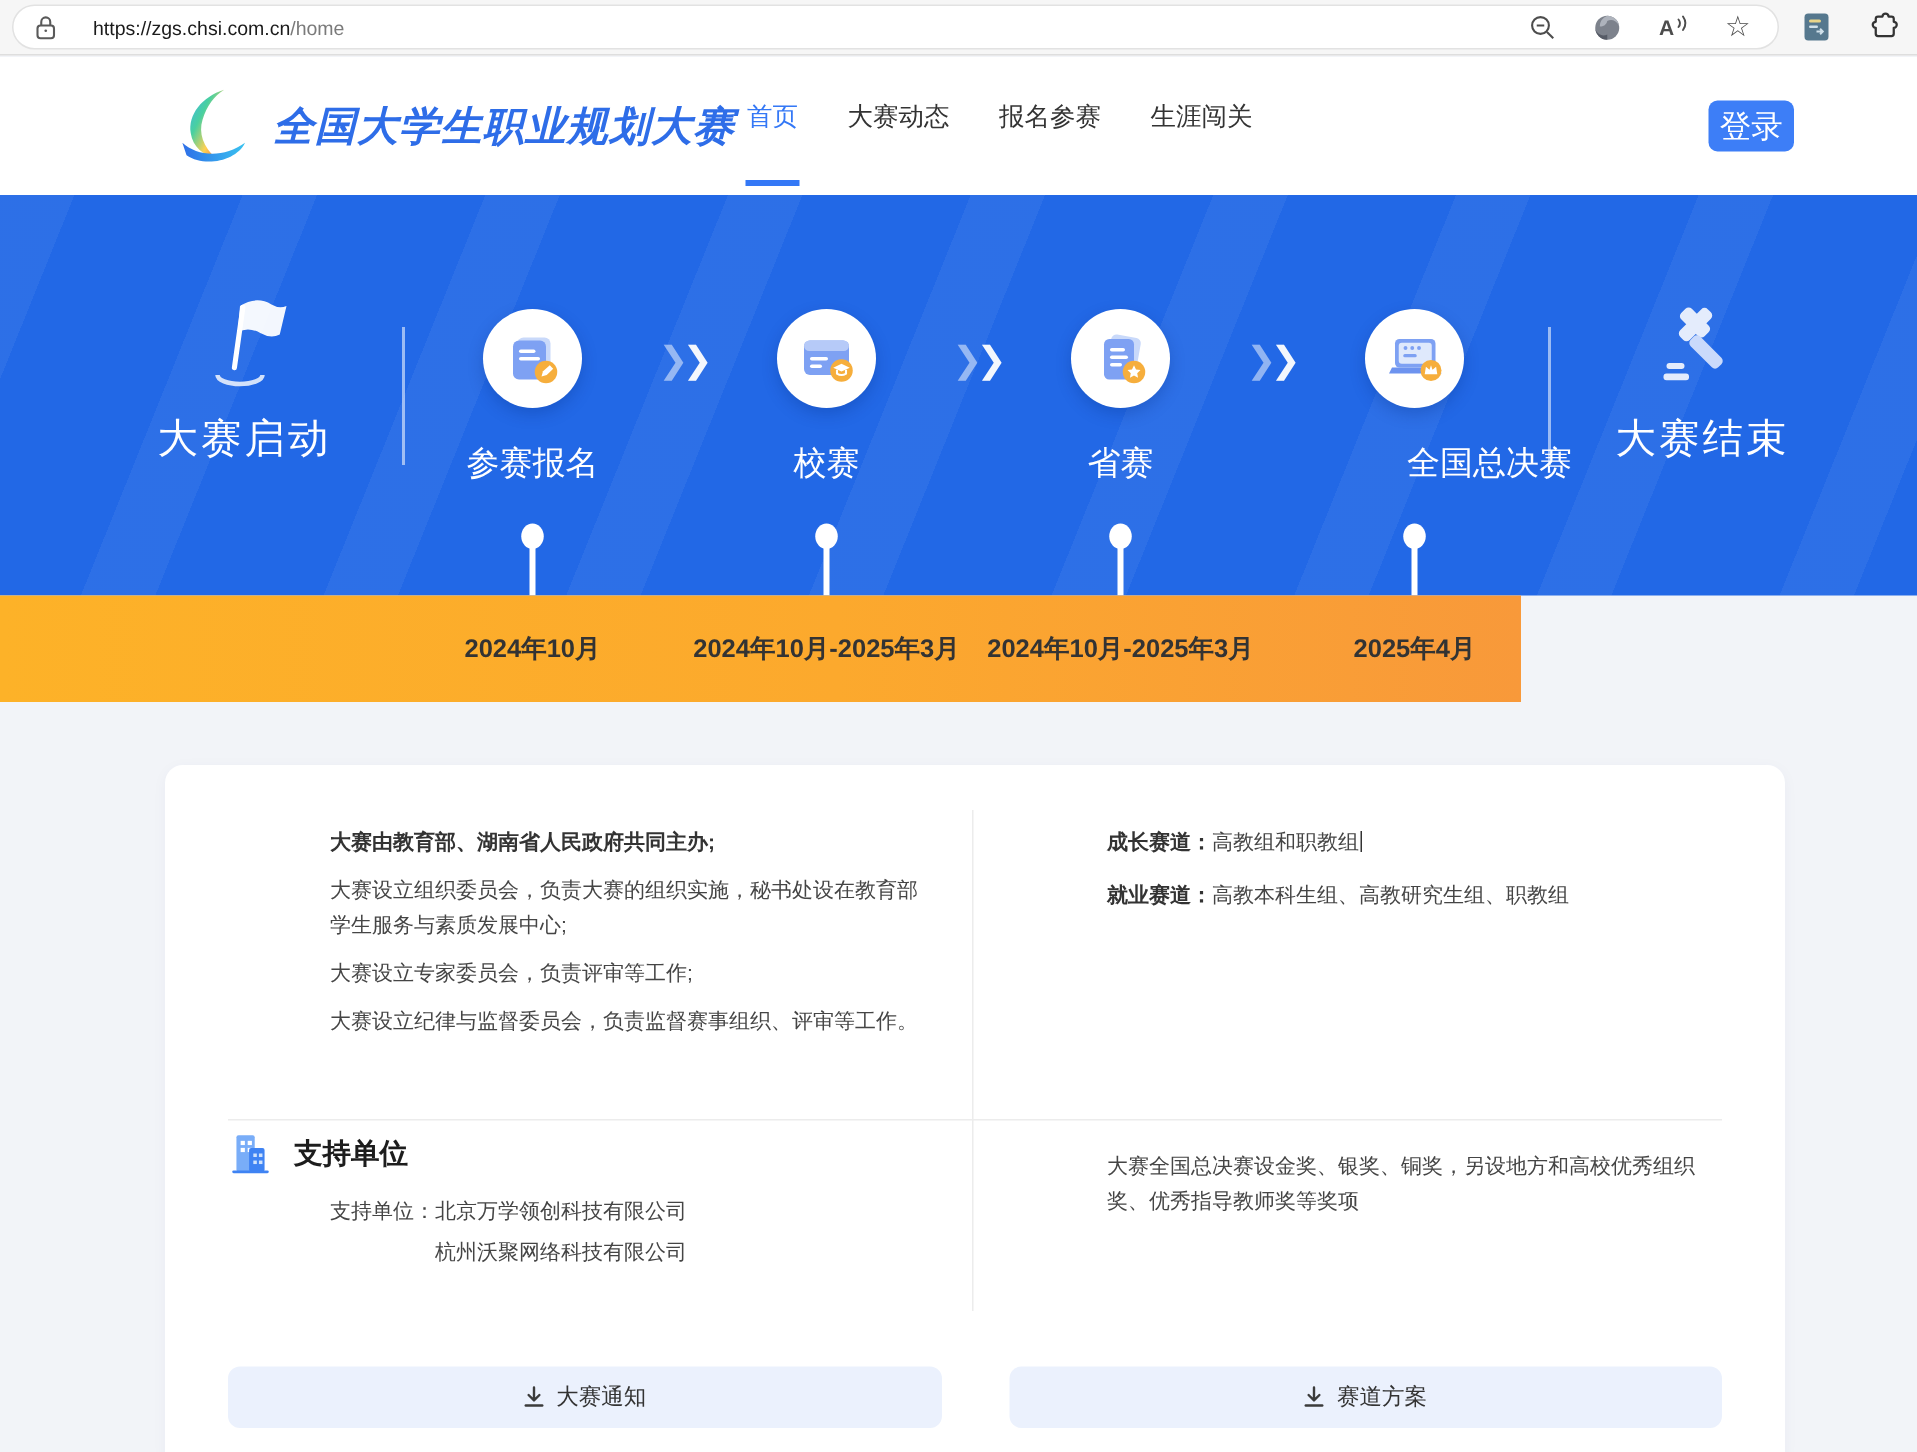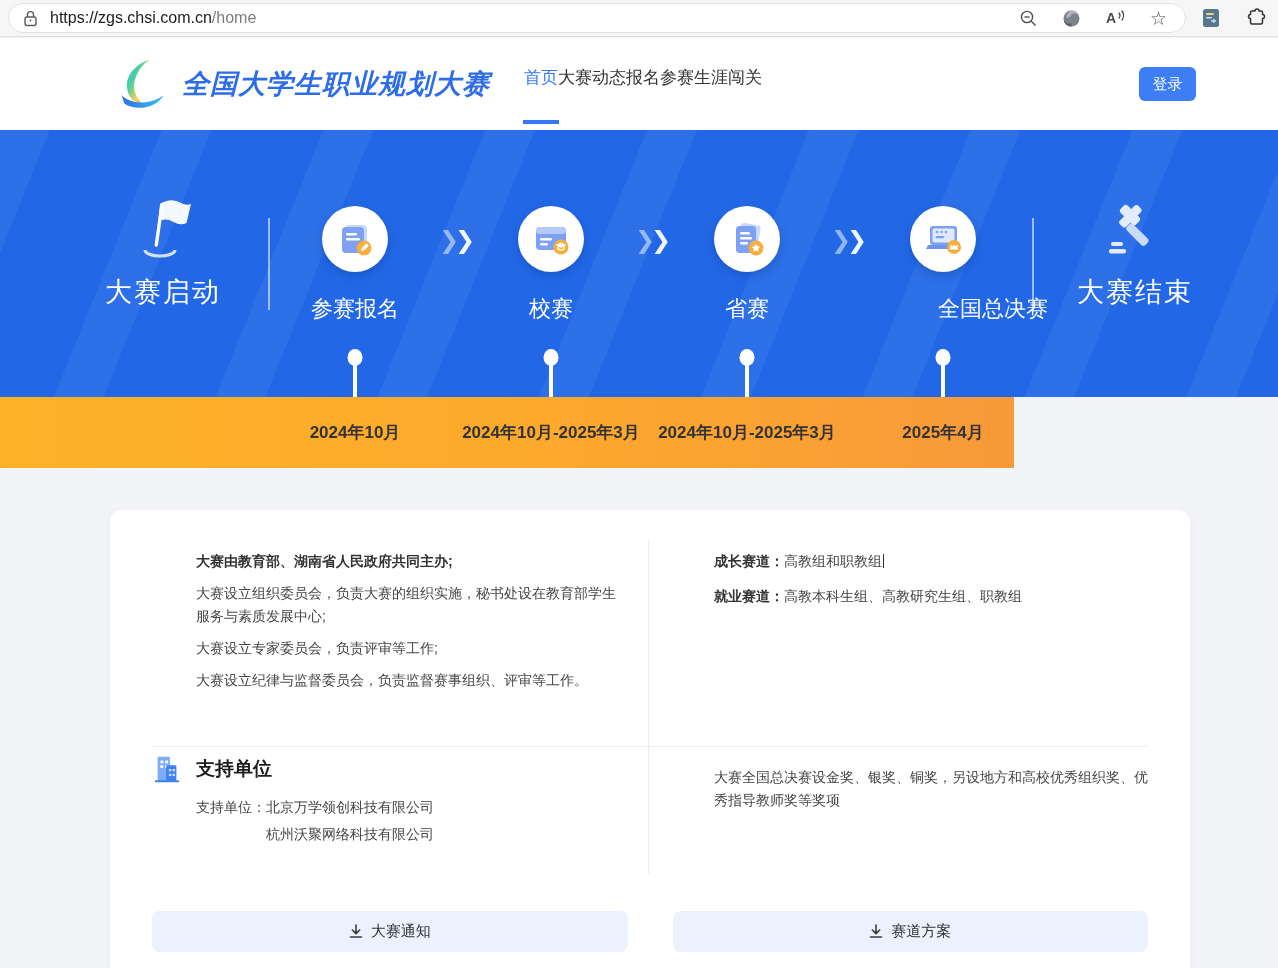--- a/index.html
+++ b/index.html
@@ -7,40 +7,40 @@
     font-family:"Liberation Sans","DejaVu Sans",sans-serif; }
   .page { position:relative; width:1278px; height:968px; }
 
   
   .chrome { position:absolute; left:0; top:0; width:1278px; height:37px;
     background:#f6f6f6; border-bottom:1px solid #dedede; }
   .url-pill { position:absolute; left:8px; top:3px; width:1178px; height:30px;
     background:#fff; border:1px solid #e2e2e2; border-radius:15px;
     display:flex; align-items:center; }
   .lock { margin-left:14px; display:flex; }
-  .url-text { margin-left:12px; font-size:16px; color:#1b1b1b; }
+  .url-text { margin-left:24px; font-size:13px; color:#1b1b1b; }
   .url-text .path { color:#7a7a7a; }
   .pill-icons { margin-left:auto; margin-right:18px; display:flex; align-items:center; gap:24px; }
   .pill-icons svg, .chrome-right svg { display:block; }
   .chrome-right { position:absolute; right:12px; top:3px; height:30px; display:flex; align-items:center; gap:26px; }
   .star-glyph { font-size:19px; color:#4d4d4d; line-height:1; }
 
   
   .site-header { position:absolute; left:0; top:38px; width:1278px; height:92px; background:#fff; }
   .logo-wrap { position:absolute; left:116px; top:20px; display:flex; align-items:center; }
   .site-title { margin-left:14px; font-size:27px; font-weight:bold; font-style:italic;
     color:#2e6de8; letter-spacing:1px; }
-  .main-nav { position:absolute; left:524px; top:0; height:80px; display:flex; align-items:center; }
+  .main-nav { position:absolute; left:498px; top:0; height:80px; display:flex; align-items:center; gap:33px; }
   .nav-item { position:relative; font-size:17px; color:#333; height:92px; line-height:92px; cursor:pointer; }
   .nav-item.active { color:#3478f6; }
   .nav-item.active::after { content:""; position:absolute; left:50%; transform:translateX(-50%);
     bottom:0; width:36px; height:4px; background:#3478f6; }
   .admin-link { position:absolute; left:1055px; top:0; height:92px; line-height:92px; font-size:15px; color:#333; cursor:pointer; }
   .login-btn { position:absolute; left:1139px; top:29px; width:57px; height:34px;
-    background:#3d7ef7; color:#fff; font-size:15px; border:none; border-radius:6px; cursor:pointer; }
+    background:#3d7ef7; color:#fff; font-size:21px; border:none; border-radius:6px; cursor:pointer; }
 
   
   .banner { position:absolute; left:0; top:130px; width:1278px; height:267px;
     background:#2268e6;
     background-image:repeating-linear-gradient(112deg, rgba(255,255,255,0.05) 0 46px, rgba(255,255,255,0) 46px 150px);
     overflow:hidden; }
   .banner-label-big { position:absolute; transform:translateX(-50%); color:#fff;
     font-size:27px; letter-spacing:2px; white-space:nowrap; }
   .stage-circle { position:absolute; transform:translateX(-50%); width:66px; height:66px;
     background:#fff; border-radius:50%; display:flex; align-items:center; justify-content:center;
@@ -66,21 +66,21 @@
   .divider-v { position:absolute; left:538px; top:30px; width:1px; height:334px; background:#ececec; }
   .divider-h { position:absolute; left:42px; top:236px; width:996px; height:1px; background:#ececec; }
   .cell { position:absolute; }
   .cell.org { left:42px; top:28px; width:470px; }
   .cell.tracks { left:560px; top:28px; width:480px; }
   .cell.support { left:42px; top:244px; width:470px; }
   .cell.awards { left:560px; top:244px; width:480px; }
   .sec-head { display:flex; align-items:center; }
   .sec-icon { width:30px; height:30px; flex:0 0 30px; }
   .sec-title { margin-left:14px; font-size:19px; font-weight:bold; color:#1d1d1d; }
-  .sec-body { margin-left:44px; margin-top:12px; font-size:14px; color:#454545; line-height:1.65; }
+  .sec-body { margin-left:68px; margin-top:12px; font-size:14px; color:#454545; line-height:1.65; }
   .lead { font-weight:bold; color:#333; margin-bottom:9px; }
   .para { margin-bottom:9px; }
   .track-row { margin-bottom:12px; }
   .track-label { font-weight:bold; color:#333; }
   .caret { display:inline-block; width:1px; height:14px; background:#333; vertical-align:-2px; margin-left:1px; }
   .support-row { display:flex; }
   .support-label { font-weight:normal; white-space:nowrap; }
   .support-lines div { margin-bottom:4px; }
 
   .downloads { position:absolute; left:42px; top:401px; width:996px; display:flex; gap:45px;align-items:flex-end; }

